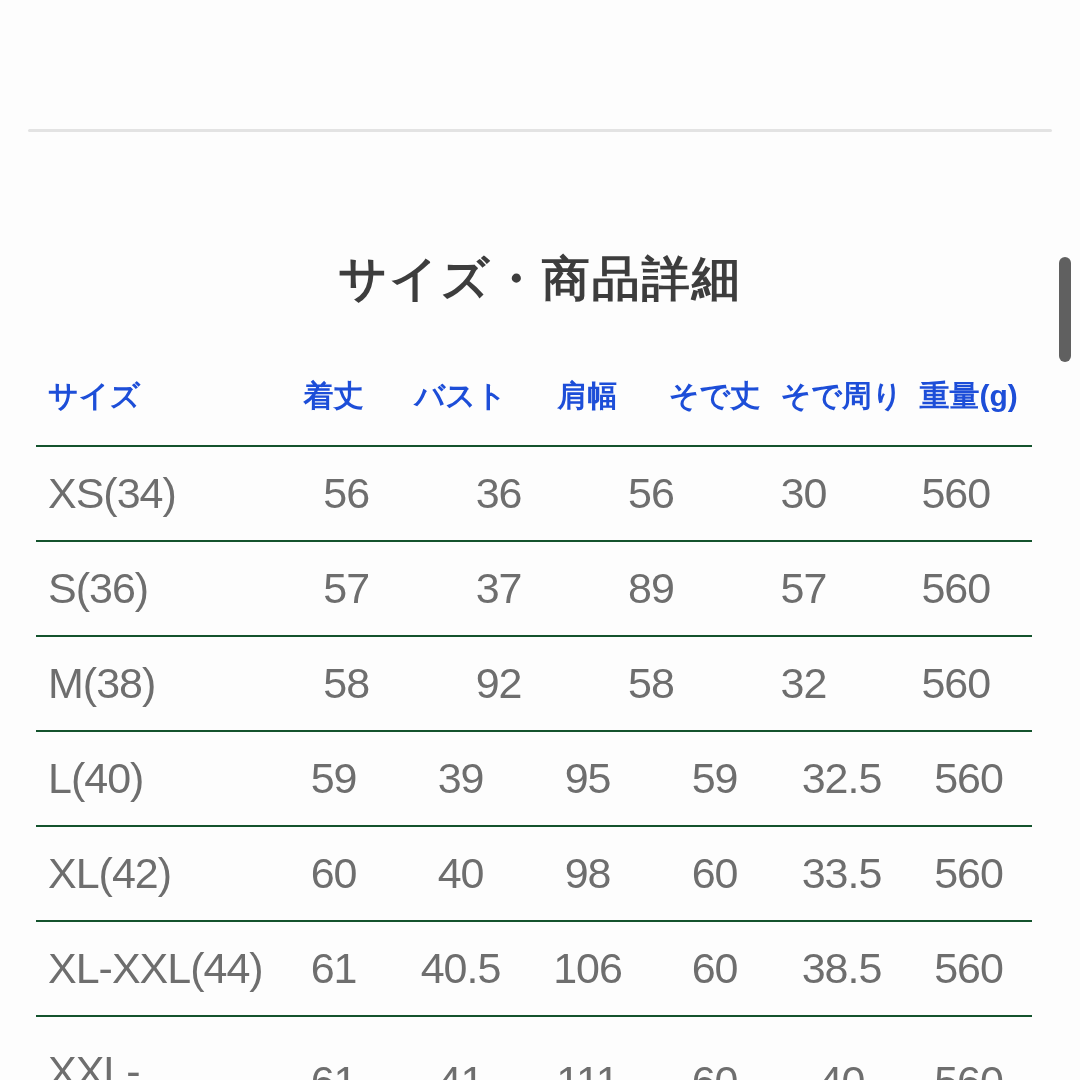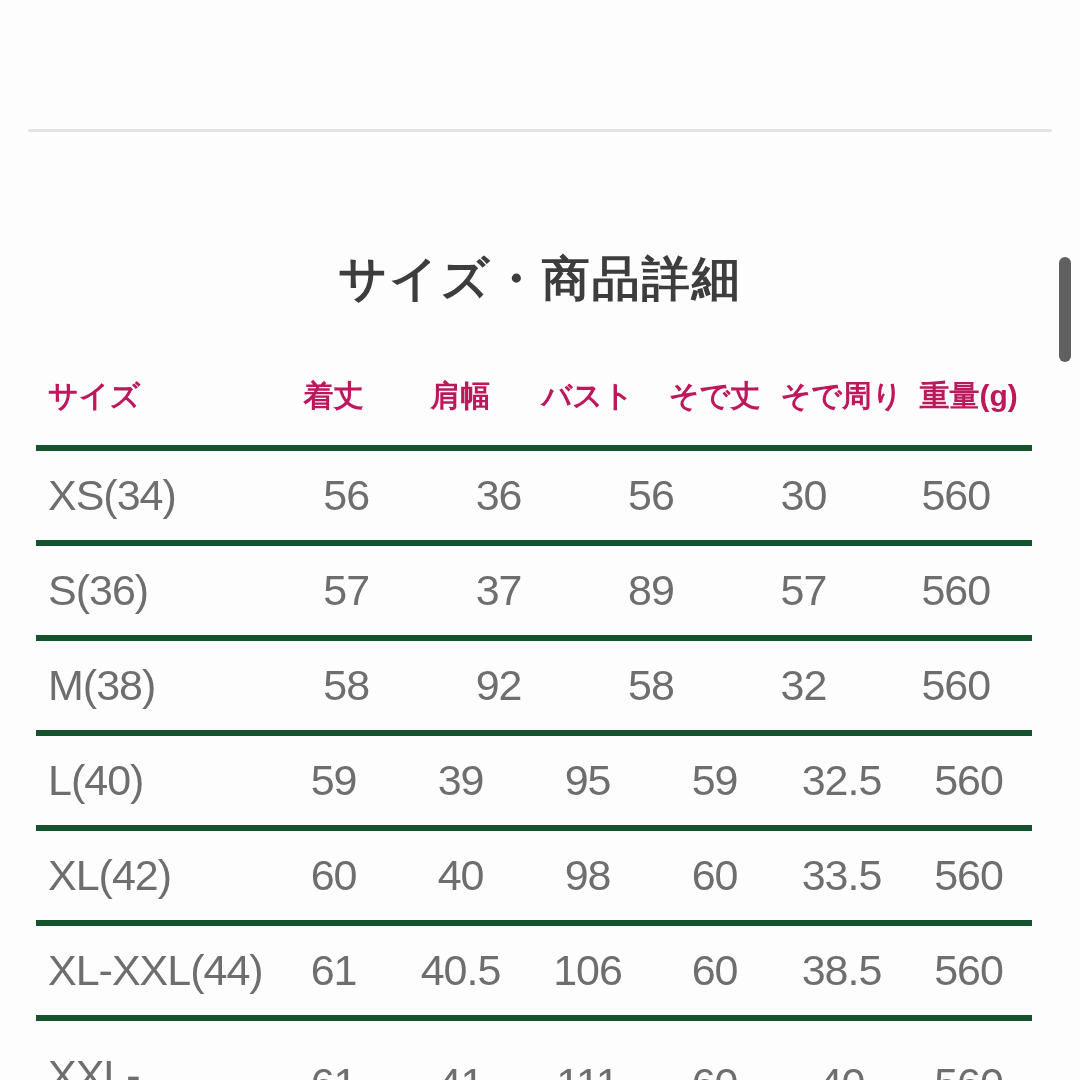--- a/index.html
+++ b/index.html
@@ -43,42 +43,42 @@
     left: 36px;
     width: 996px;
   }
   .row {
     display: flex;
     align-items: center;
     height: 97px;
     box-sizing: border-box;
   }
   .row + .row {
-    border-top: 6px solid #14532d;
+    border-top: 2px solid #14532d;
   }
   .cell {
     flex: 1 1 0;
     text-align: center;
     font-size: 43px;
     font-weight: 300;
     letter-spacing: -1px;
     color: #6e6e6e;
     white-space: nowrap;
   }
   .cell.label {
     flex: 0 0 23.5%;
     text-align: left;
     padding-left: 12px;
     box-sizing: border-box;
   }
   .row.header .cell {
     font-size: 30px;
     font-weight: 700;
     letter-spacing: 0;
-    color: #be185d;
+    color: #1d4ed8;
   }
   .row.data-row {
     height: 95px;
   }
   .row.last-row {
     height: 130px;
   }
   .row.last-row .cell.label {
     align-self: flex-start;
     margin-top: 30px;
@@ -100,22 +100,22 @@
 
   <div class="top-divider"></div>
 
   <div class="page-title">サイズ・商品詳細</div>
 
   <div class="size-table">
 
     <div class="row header">
       <div class="cell label">サイズ</div>
       <div class="cell">着丈</div>
+      <div class="cell">バスト</div>
       <div class="cell">肩幅</div>
-      <div class="cell">バスト</div>
       <div class="cell">そで丈</div>
       <div class="cell">そで周り</div>
       <div class="cell">重量(g)</div>
     </div>
 
     <div class="row data-row">
       <div class="cell label">XS(34)</div>
       <div class="cell">56</div>
       <div class="cell">36</div>
       <div class="cell">56</div>

